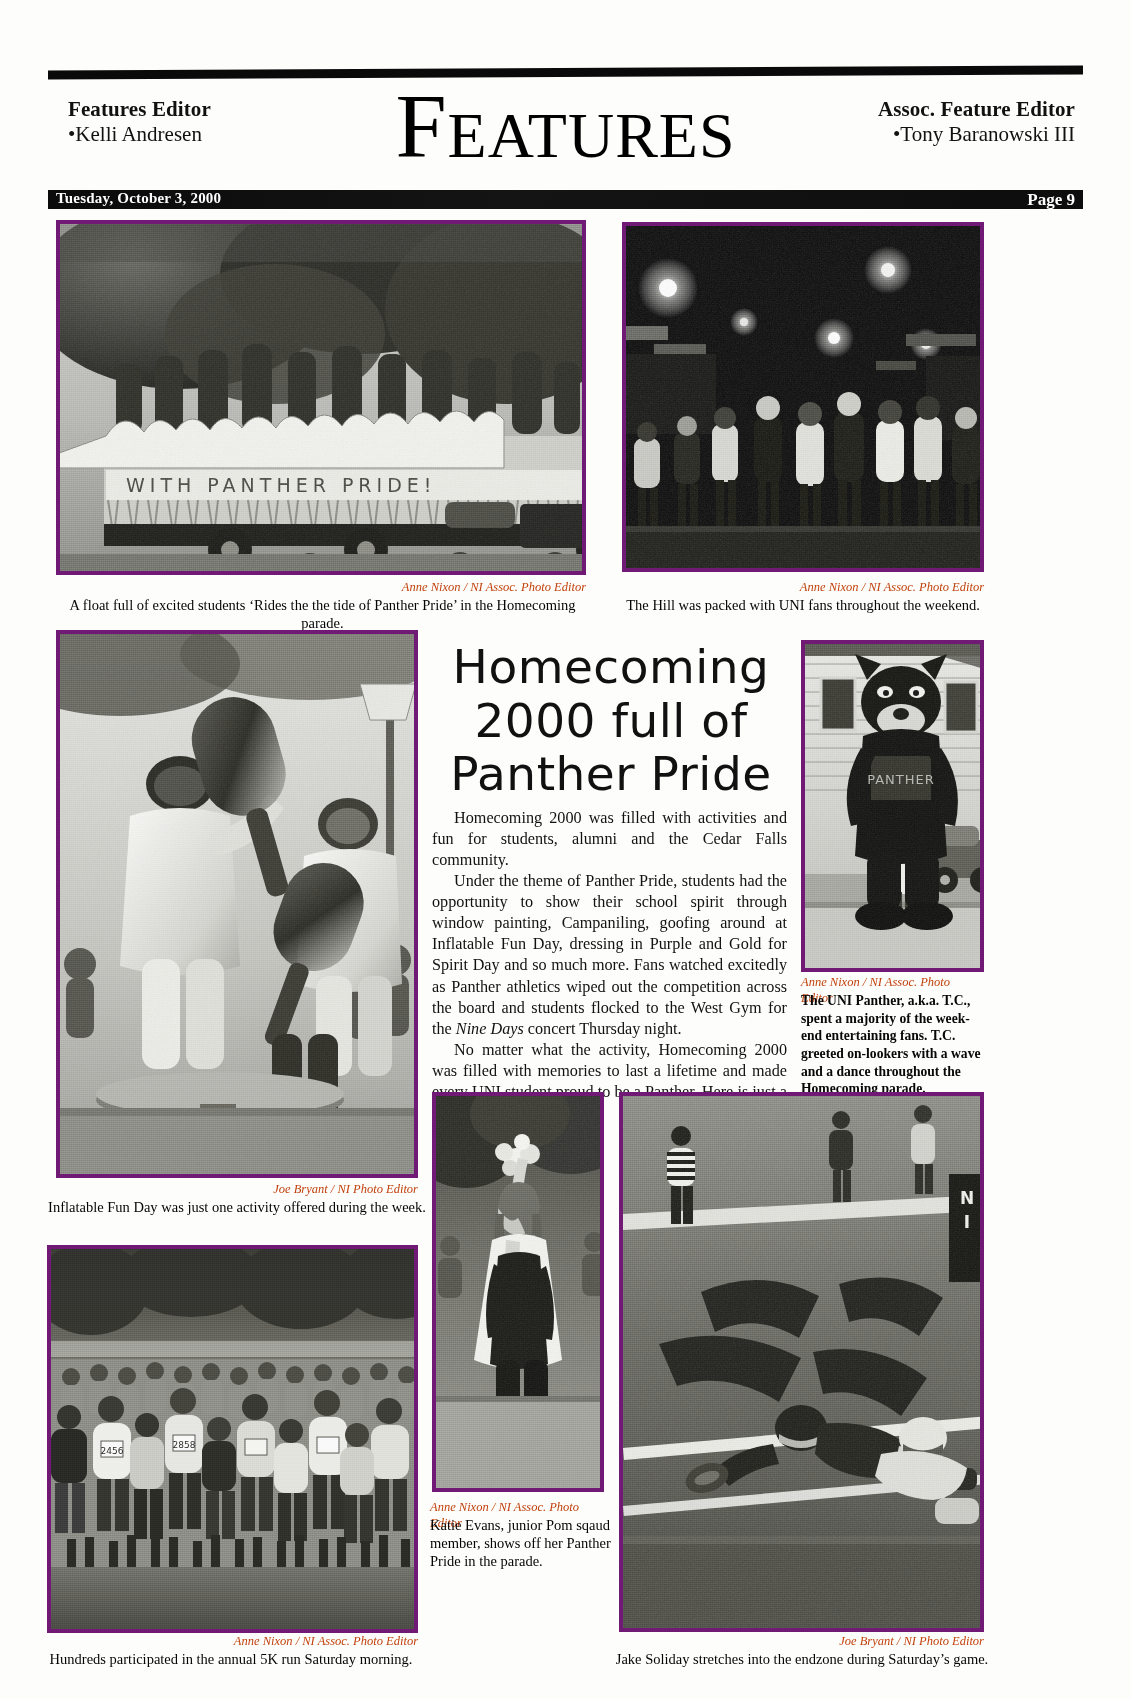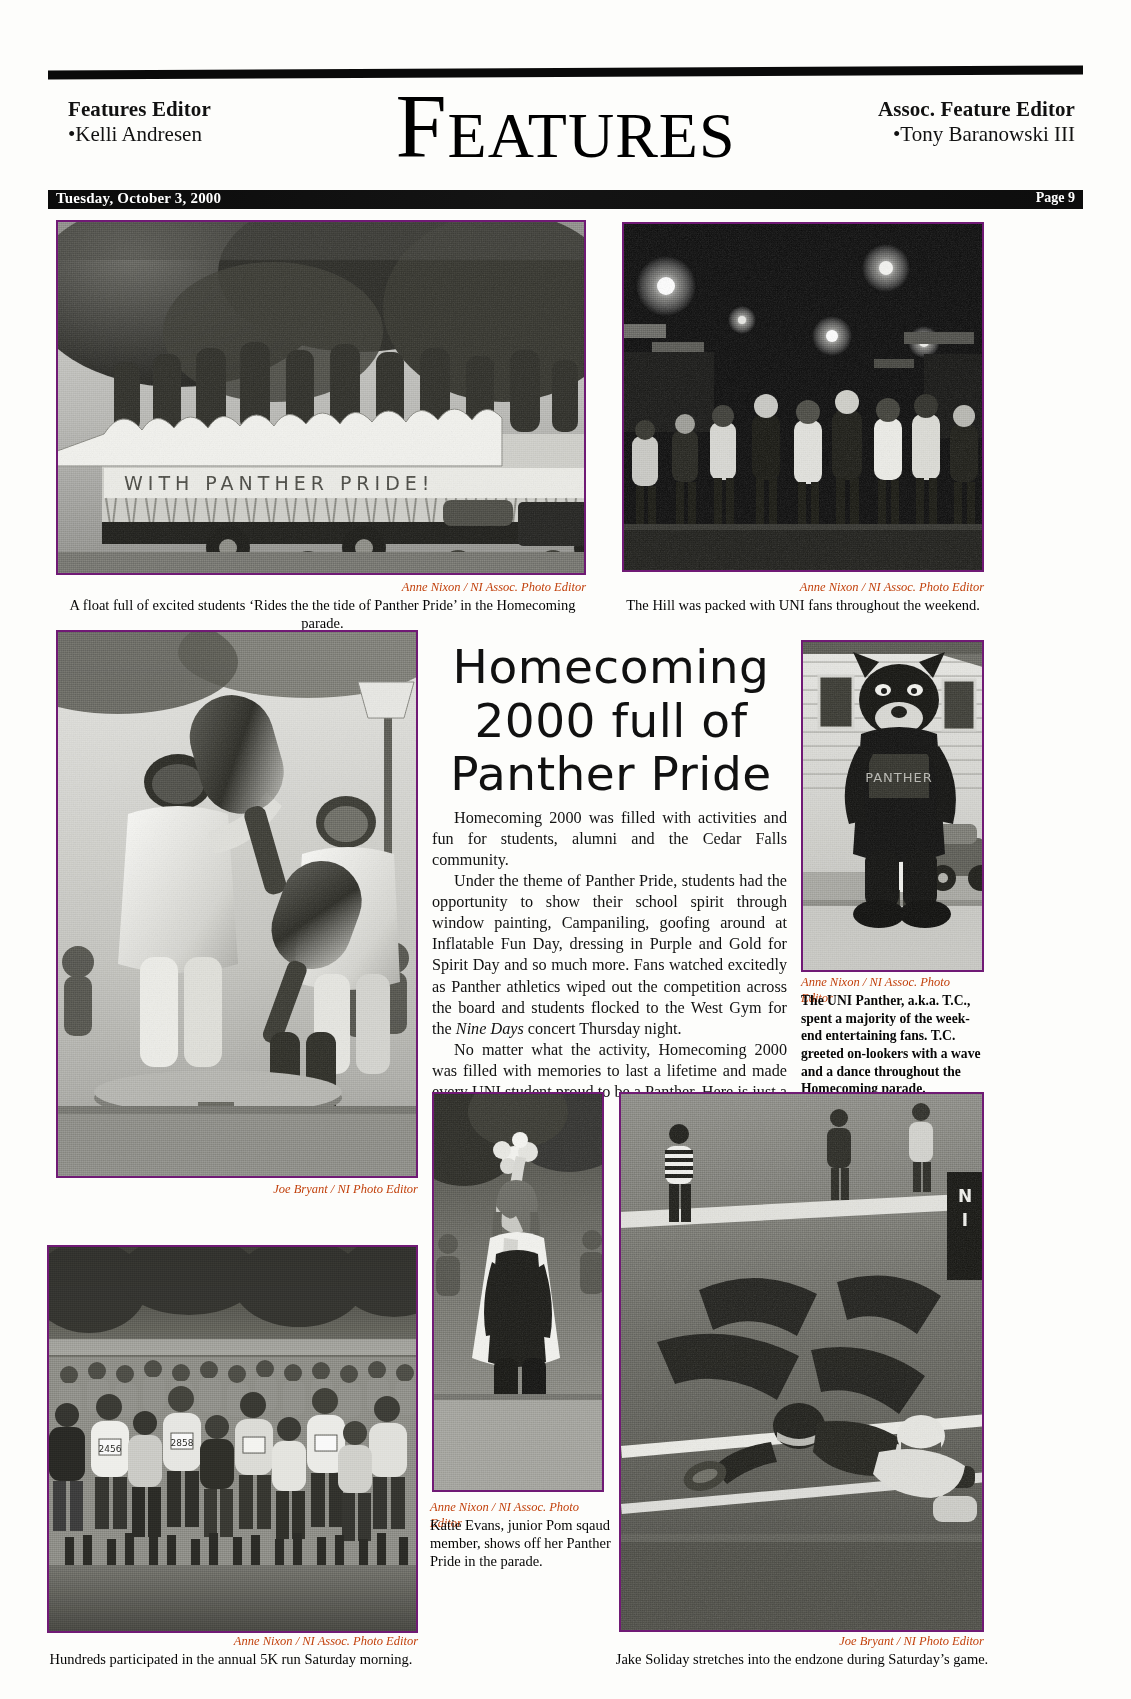--- a/index.html
+++ b/index.html
@@ -48,31 +48,31 @@
   }
   .datebar .skewfill{
     position:absolute;left:0;top:0;width:100%;height:100%;
     background:linear-gradient(100deg,#0b0b0b 0%,#141414 45%,#0d0d0d 100%);
   }
   .datebar .dtext{
     position:absolute;left:8px;top:0px;font-size:15px;font-weight:bold;
     font-family:"Liberation Serif", serif;letter-spacing:.2px;
   }
   .datebar .ptext{
-    position:absolute;right:8px;top:0px;font-size:14px;font-weight:bold;
+    position:absolute;right:8px;top:0px;font-size:17px;font-weight:bold;
     font-family:"Liberation Serif", serif;
     margin-left:48px;
   }
 
   
   .photo{
     position:absolute;
     background:#9a9a9a;
     overflow:hidden;
-    border:2px solid #701a75;
+    border:4px solid #701a75;
     box-sizing:border-box;
   }
   .photo .grain{
     position:absolute;left:0;top:0;right:0;bottom:0;
     opacity:.55;
     background-image:
       repeating-linear-gradient(0deg, rgba(255,255,255,.10) 0 1px, rgba(0,0,0,.10) 1px 2px),
       repeating-linear-gradient(90deg, rgba(255,255,255,.06) 0 1px, rgba(0,0,0,.08) 1px 2px);
     mix-blend-mode:overlay;
     pointer-events:none;
@@ -430,20 +430,21 @@
       <rect x="140" y="470" width="36" height="62" fill="#67675f"></rect>
       <rect x="120" y="528" width="78" height="16" rx="5" fill="#3e3e38"></rect>
 
       <rect x="0" y="474" width="362" height="74" fill="#8e8e88"></rect>
       <rect x="0" y="474" width="362" height="8" fill="#6e6e68" opacity=".7"></rect>
       <rect width="362" height="548" filter="url(#gn3)" opacity=".45"></rect>
     </svg>
     <div class="grain"></div>
   </div>
   <div class="credit" style="position:absolute;left:120px;top:1182px;width:298px;">Joe Bryant / NI Photo Editor</div>
+  <div class="cap center" style="position:absolute;left:48px;top:1199px;width:378px;">Inflatable Fun Day was just one activity offered during the week.</div>
 
   <div class="headline" style="left:432px;top:640px;width:358px;">
     <div>Homecoming</div>
     <div>2000 full of</div>
     <div>Panther Pride</div>
   </div>
 
   <div class="story" style="left:432px;top:808px;width:355px;">
     <p>Homecoming 2000 was filled with activities and fun for students, alumni and the Cedar Falls community.</p>
     <p><span>Under the theme of Panther Pride, students had the opportunity to show their school spirit through window painting, Campaniling, goofing around at Inflatable Fun Day, dressing in Purple and Gold for Spirit Day and so much more. Fans watched excitedly as Panther athletics wiped out the competition across the board and students flocked to the West Gym for the </span><em>Nine Days</em><span> concert Thursday night.</span></p>

